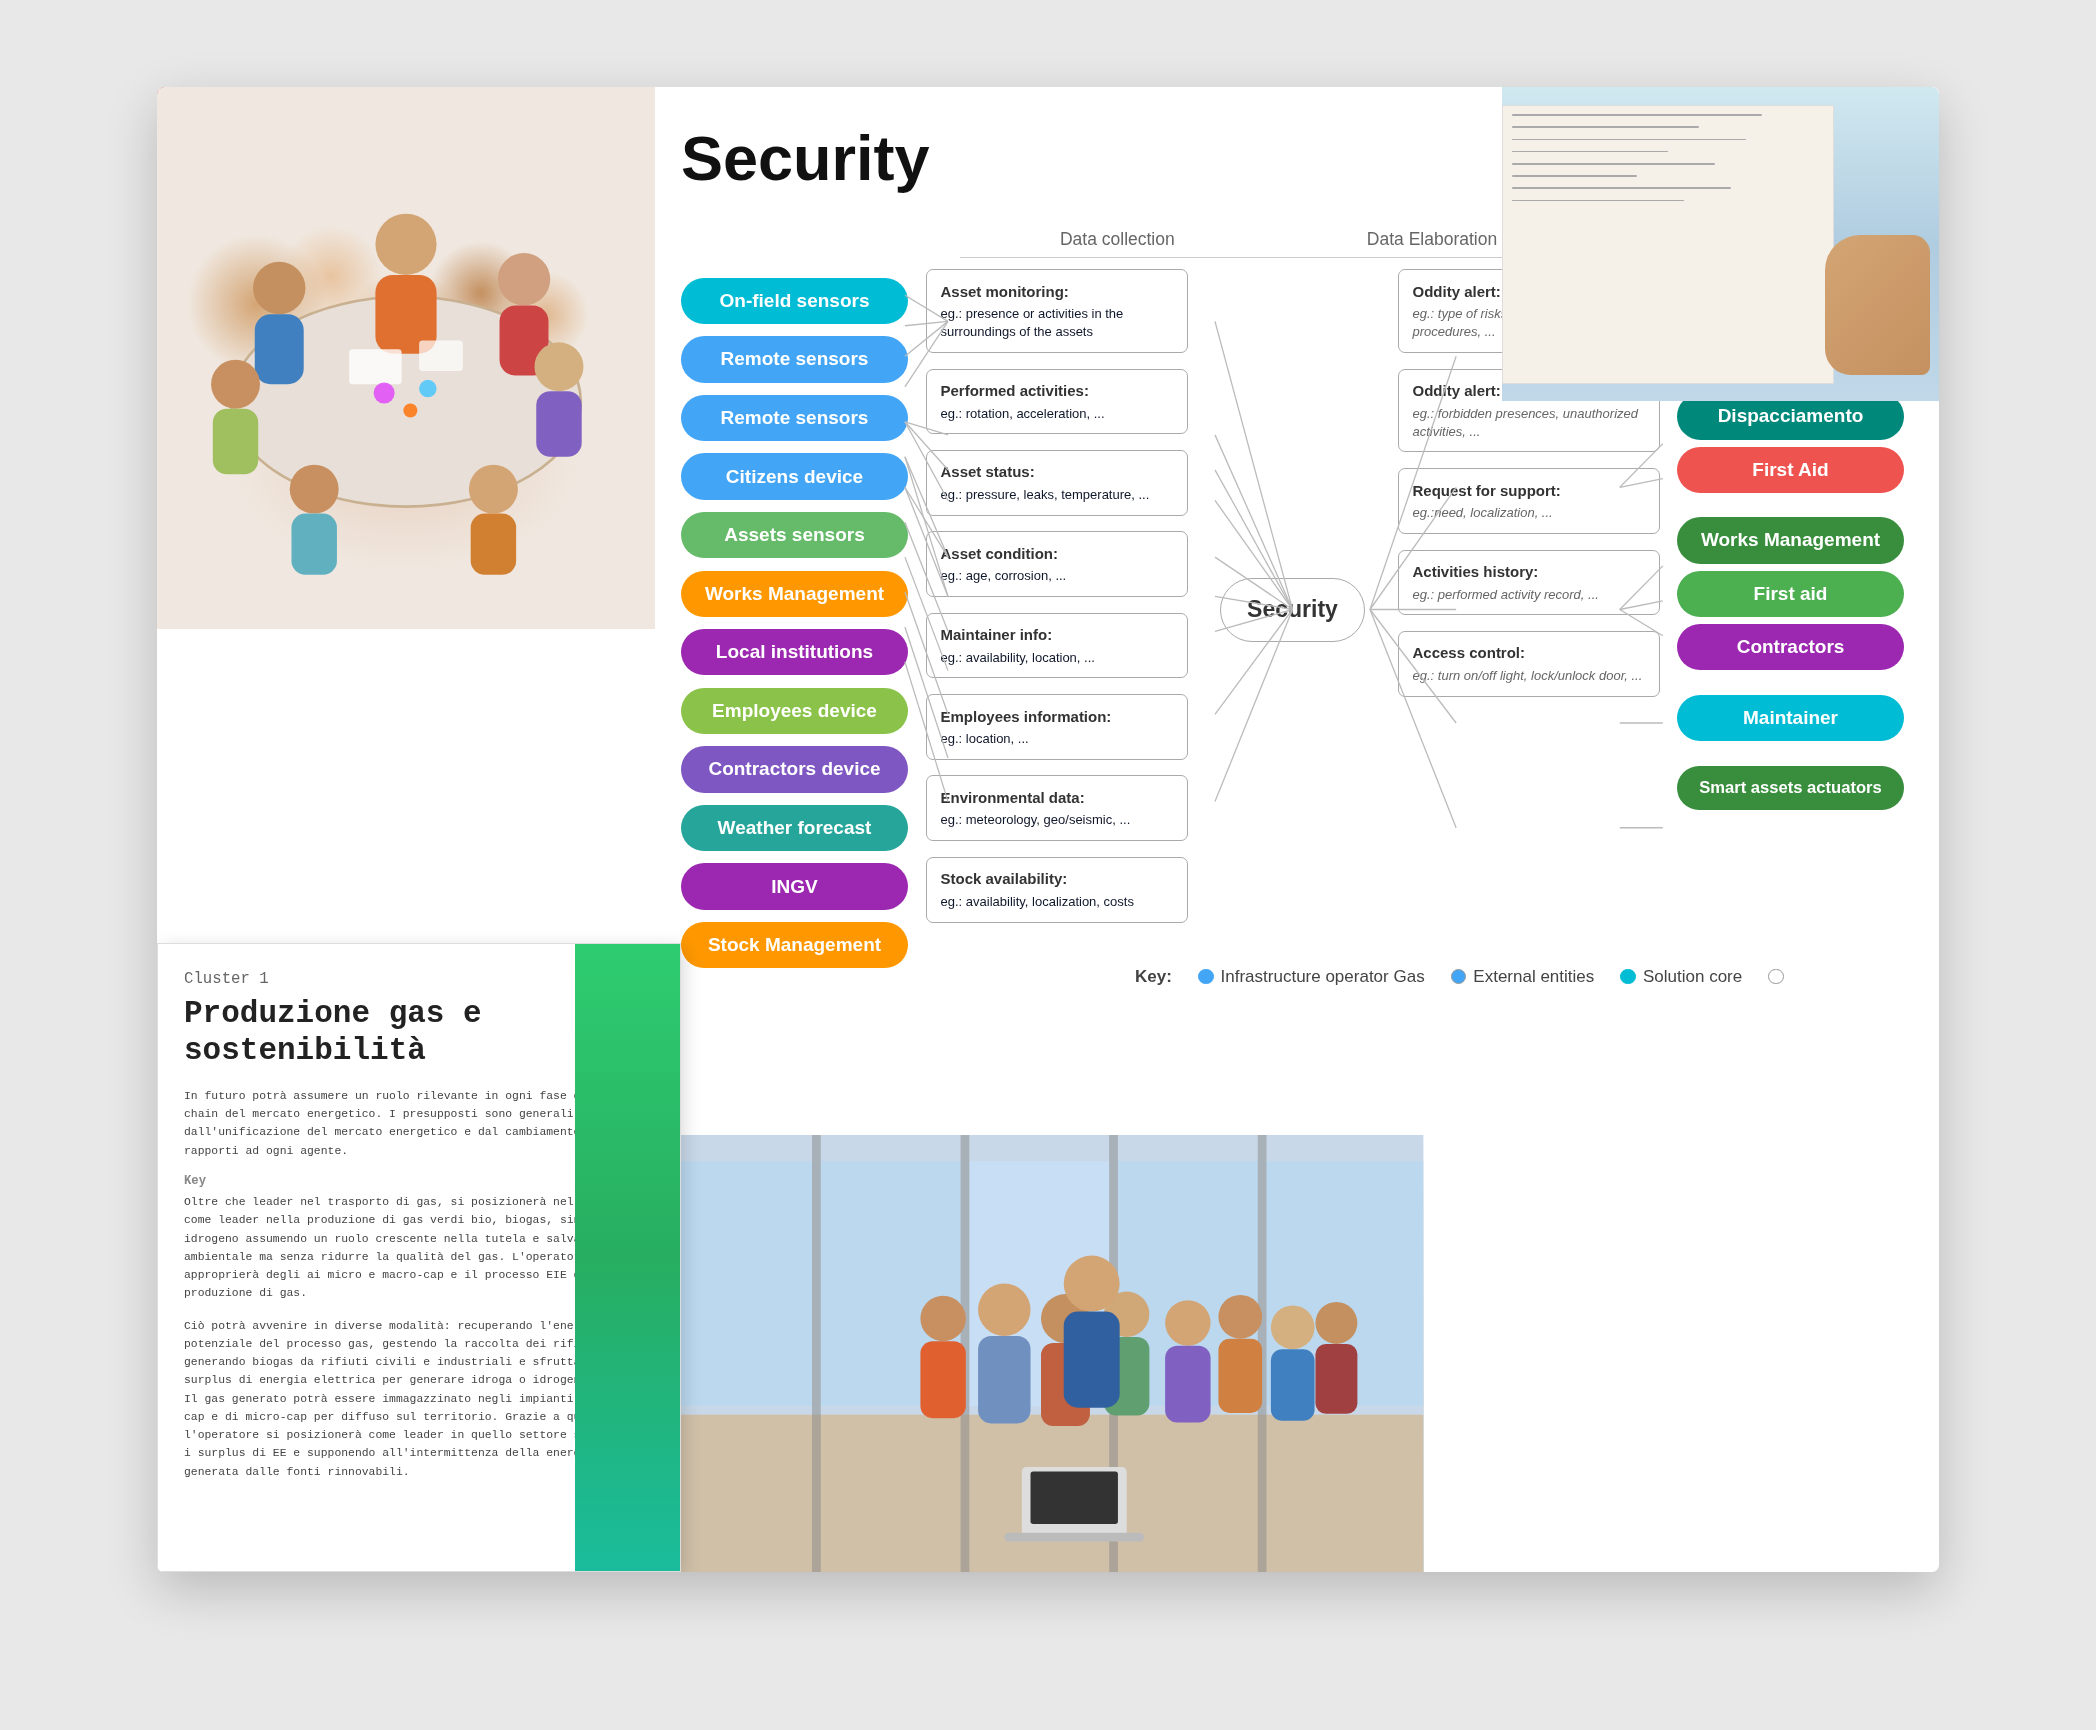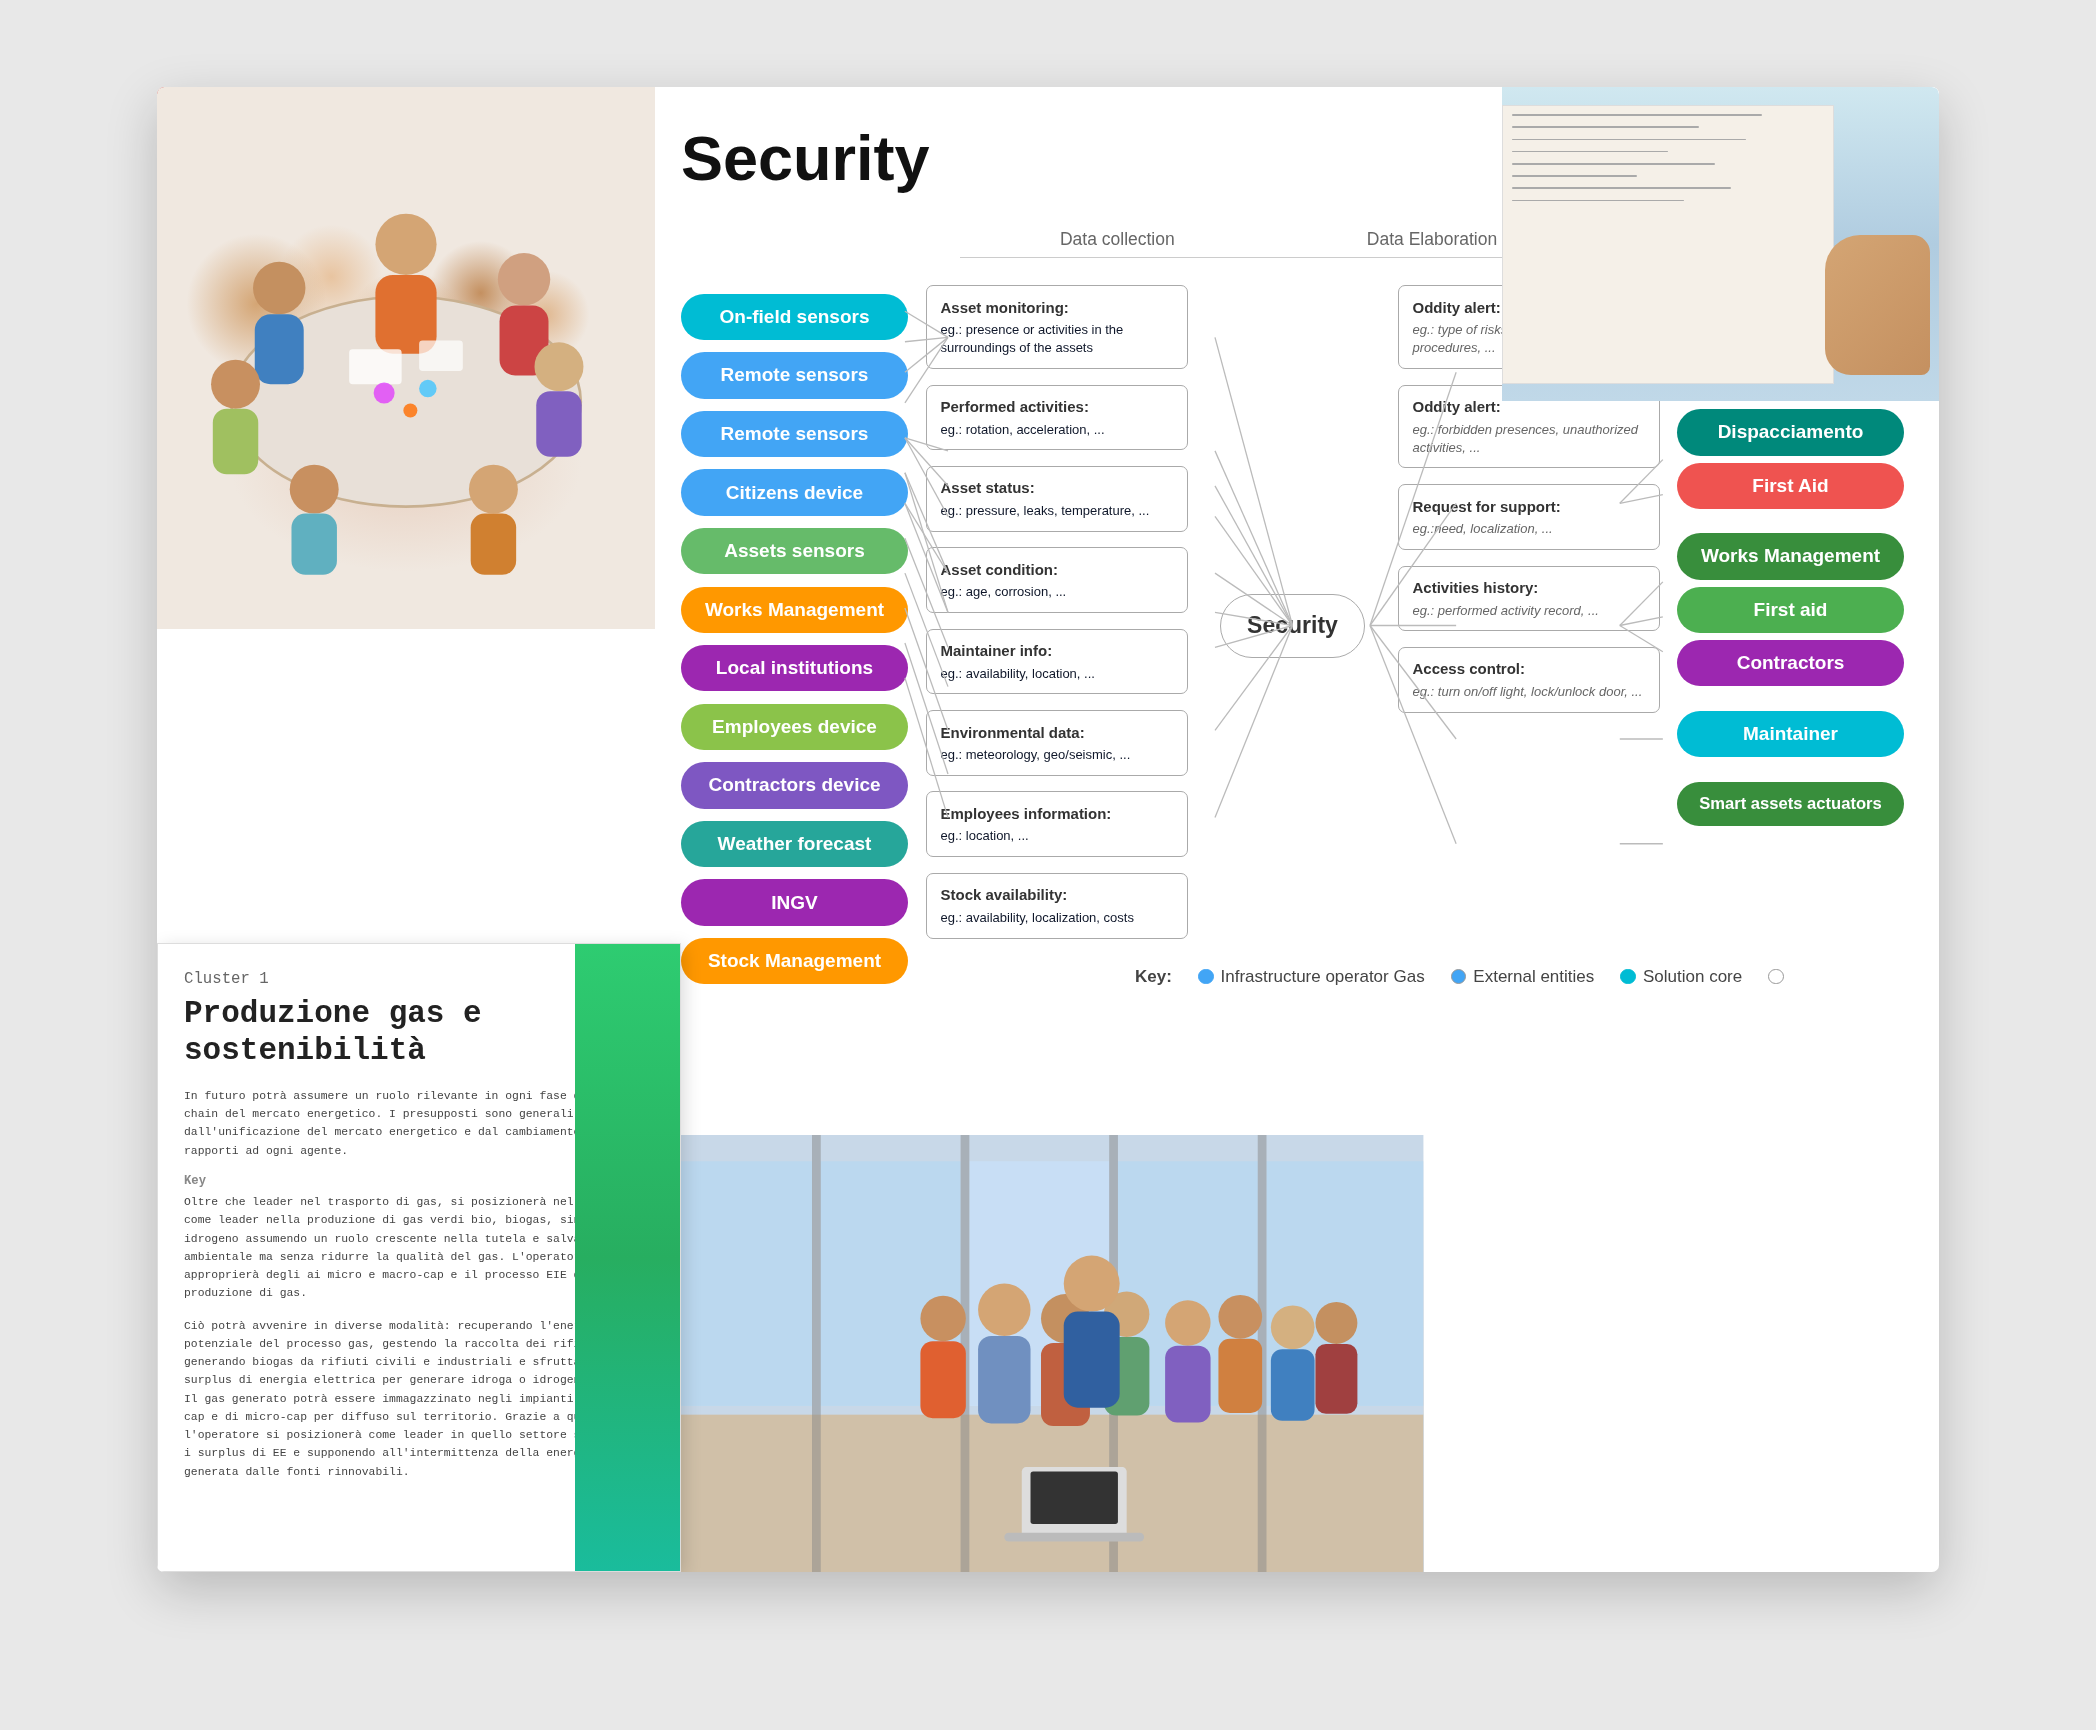--- a/index.html
+++ b/index.html
@@ -202,21 +202,21 @@
       font-size: 63px;
       font-weight: bold;
       color: #111;
       margin-bottom: 35px;
     }
 
     
     .col-headers {
       display: flex;
       justify-content: flex-start;
-      margin-bottom: 27px;
+      margin-bottom: 11px;
       padding-left: 279px;
     }
 
     .col-header {
       font-size: 17.5px;
       color: #666;
       text-align: center;
       flex: 1;
       padding-bottom: 7px;
       border-bottom: 0.9px solid #ccc;
@@ -608,26 +608,26 @@
         </div>
         <div class="data-box">
           <div class="box-title">Asset condition:</div>
           <div class="box-sub">eg.: age, corrosion, ...</div>
         </div>
         <div class="data-box">
           <div class="box-title">Maintainer info:</div>
           <div class="box-sub">eg.: availability, location, ...</div>
         </div>
         <div class="data-box">
+          <div class="box-title">Employees information:</div>
+          <div class="box-sub">eg.: location, ...</div>
+        </div>
+        <div class="data-box">
           <div class="box-title">Environmental data:</div>
           <div class="box-sub">eg.: meteorology, geo/seismic, ...</div>
-        </div>
-        <div class="data-box">
-          <div class="box-title">Employees information:</div>
-          <div class="box-sub">eg.: location, ...</div>
         </div>
         <div class="data-box">
           <div class="box-title">Stock availability:</div>
           <div class="box-sub">eg.: availability, localization, costs</div>
         </div>
       </div>
 
       <div class="center-section">
         <div class="center-node">Security</div>
       </div>

